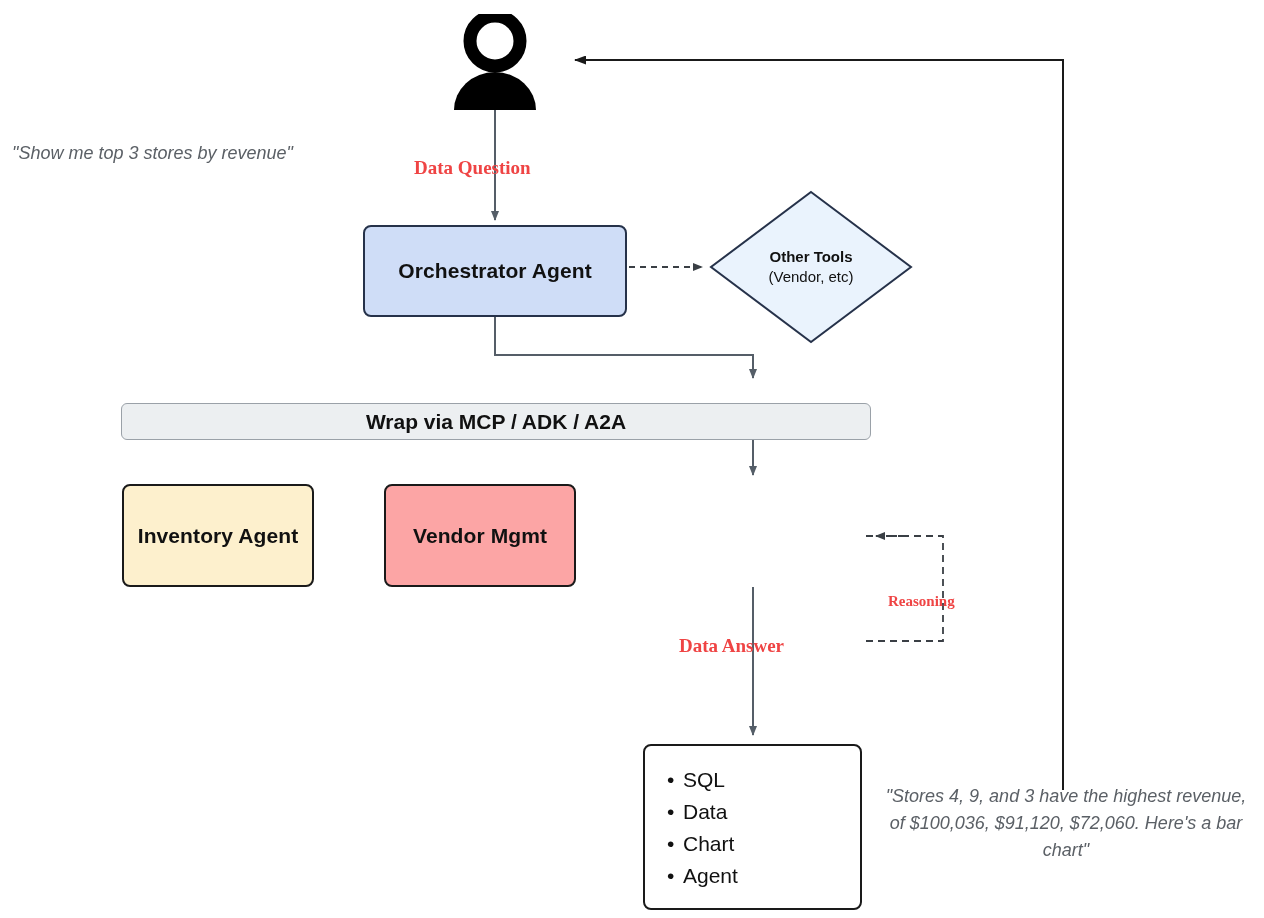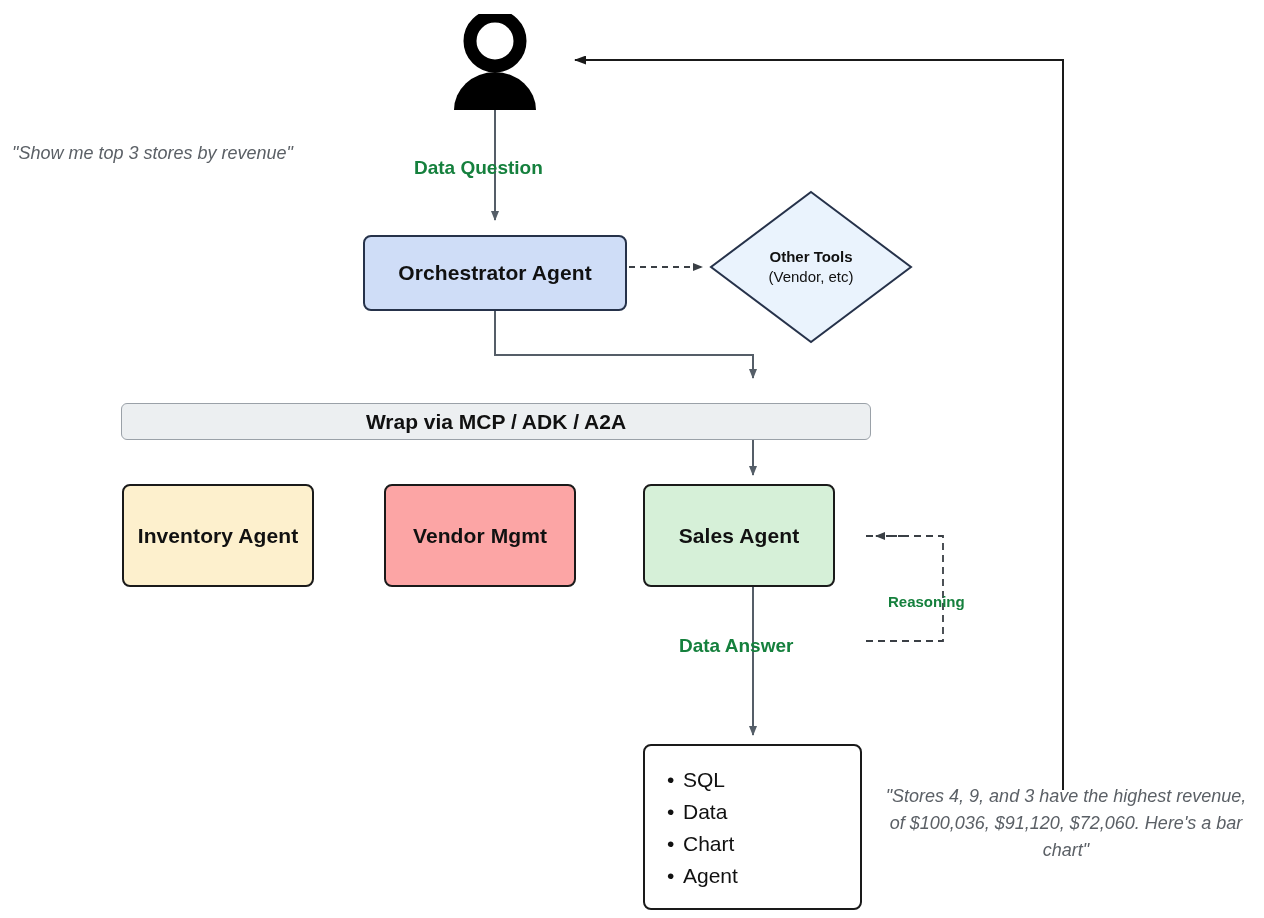--- a/index.html
+++ b/index.html
@@ -35,23 +35,23 @@
   }
   .box {
     border: 2px solid #1a1a1a;
     border-radius: 8px;
     font-weight: bold;
     font-size: 21px;
     letter-spacing: 0.1px;
   }
   .orchestrator {
     left: 363px;
-    top: 235px;
+    top: 225px;
     width: 264px;
-    height: 76px;
+    height: 92px;
     background: #cfddf7;
     border-color: #26324a;
   }
   .wrap-bar {
     left: 121px;
     top: 403px;
     width: 750px;
     height: 37px;
     background: #eceff1;
     border: 1.5px solid #9aa1a8;
@@ -123,22 +123,23 @@
     content: "\2022";
     position: absolute;
     left: -16px;
     top: 0;
   }
 
   .edge-label {
     position: absolute;
     font-weight: bold;
     font-size: 19px;
-    color: #15803d;
+    color: #ef4444;
     white-space: nowrap;
+    font-family: Liberation Serif, serif;
   }
   .lbl-data-question { left: 414px; top: 157px; }
   .lbl-data-answer { left: 679px; top: 635px; }
   .lbl-reasoning {
     left: 888px;
     top: 593px;
     font-size: 15px;
   }
 
   .quote {
@@ -229,23 +230,20 @@
   <div class="node wrap-bar">
     <span>Wrap via MCP / ADK / A2A</span>
   </div>
 
   <div class="node box agent-box inventory">
     <span>Inventory Agent</span>
   </div>
   <div class="node box agent-box vendor">
     <span>Vendor Mgmt</span>
   </div>
-  <div class="node box agent-box sales">
-    <span>Sales Agent</span>
-  </div>
 
   <div class="edge-label lbl-reasoning">Reasoning</div>
 
   <div class="edge-label lbl-data-answer">Data Answer</div>
 
   <div class="output-box">
     <ul>
       <li>SQL</li>
       <li>Data</li>
       <li>Chart</li>

